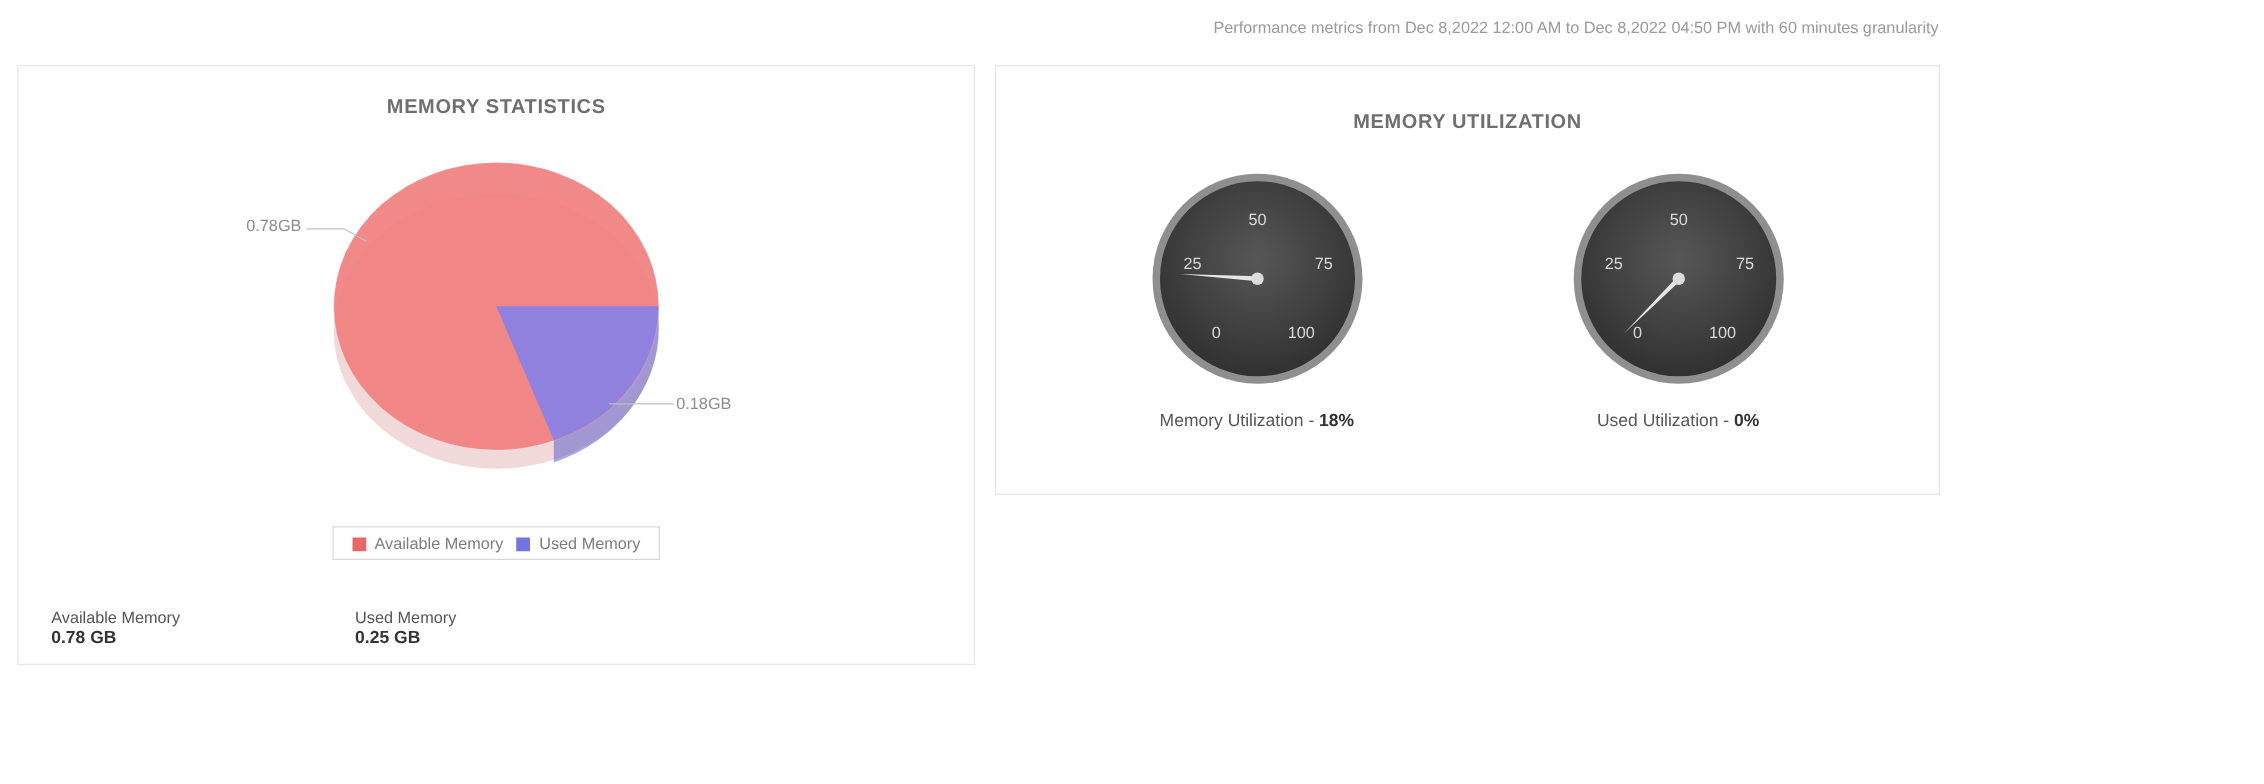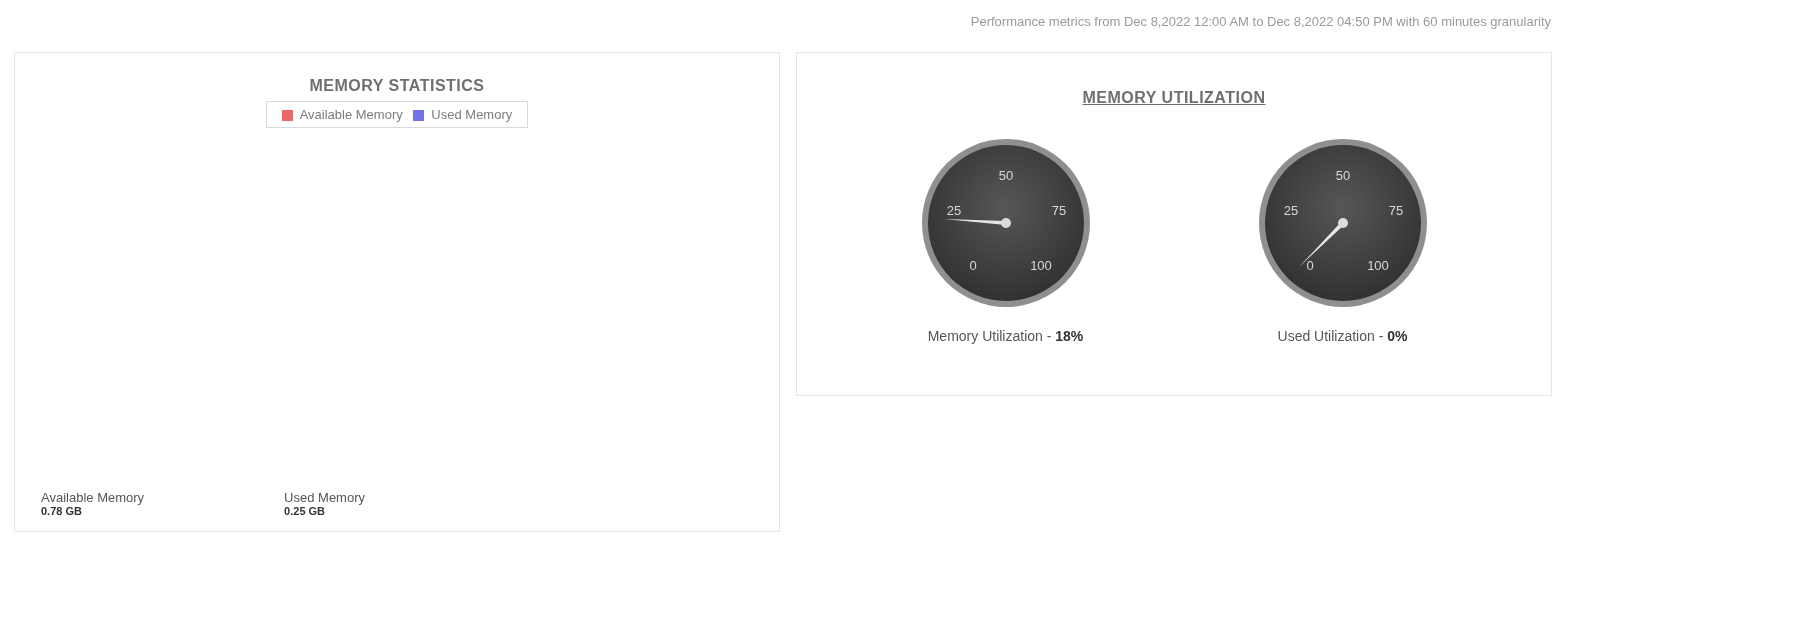--- a/index.html
+++ b/index.html
@@ -44,21 +44,20 @@
   .panel-title {
     text-align: center;
     font-weight: bold;
     font-size: 16px;
     letter-spacing: 0.5px;
     color: #6f6f6f;
     margin-top: 24px;
   }
   .panel-title.right {
     margin-top: 36px;
-    text-decoration: underline;
   }
   
   .pie-wrap {
     position: relative;
     width: 100%;
     height: 320px;
   }
   .pie-svg {
     display: block;
     margin: 0 auto;
@@ -94,21 +93,21 @@
     left: 26px;
     bottom: 14px;
     display: flex;
     gap: 140px;
   }
   .stat-block .stat-label {
     font-size: 13px;
     color: #555;
   }
   .stat-block .stat-value {
-    font-size: 11px;
+    font-size: 14px;
     color: #333;
     font-weight: bold;
   }
   
   .gauge-area {
     display: flex;
     justify-content: space-around;
     align-items: flex-start;
     margin-top: 28px;
     padding: 0 40px;
@@ -132,20 +131,52 @@
 </style>
 </head>
 <body>
 <div class="page">
 
 <div class="metrics-line">Performance metrics from Dec 8,2022 12:00 AM to Dec 8,2022 04:50 PM with 60 minutes granularity</div>
 
 <div class="panel panel-left">
   <div class="panel-title">MEMORY STATISTICS</div>
 
+  <div class="pie-wrap">
+
+    <svg class="pie-svg" width="300" height="300" viewBox="0 0 300 300">
+
+      <ellipse cx="150" cy="170" rx="130" ry="110" fill="#d99191" opacity="0.35"></ellipse>
+
+      <ellipse cx="150" cy="150" rx="130" ry="115" fill="#ef7c7c" opacity="0.9"></ellipse>
+
+      <path d="M150 150
+               L280 150
+               A130 115 0 0 1 196 257
+               Z" fill="#8080ef" opacity="0.85"></path>
+
+      <path d="M280 150 L280 168
+               A130 115 0 0 1 196 275
+               L196 257
+               A130 115 0 0 0 280 150 Z" fill="#6060c8" opacity="0.55"></path>
+
+      <ellipse cx="150" cy="150" rx="130" ry="115" fill="none" stroke="#ffffff" stroke-opacity="0.15"></ellipse>
+    </svg>
+
+    <div class="pie-label" style="left:182px; top:78px;">0.78GB</div>
+
+    <svg width="60" height="30" style="position:absolute; left:230px; top:70px;">
+      <polyline points="0,18 30,18 48,28" fill="none" stroke="#bfbfbf" stroke-width="1"></polyline>
+    </svg>
+
+    <div class="pie-label" style="left:526px; top:220px;">0.18GB</div>
+    <svg width="60" height="20" style="position:absolute; left:472px; top:222px;">
+      <polyline points="0,6 28,6 52,6" fill="none" stroke="#bfbfbf" stroke-width="1"></polyline>
+    </svg>
+  </div>
 
   <div class="legend-box">
     <span>
       <span class="legend-sw sw-red"></span>
       <span>Available Memory</span>
     </span>
     <span>
       <span class="legend-sw sw-blue"></span>
       <span>Used Memory</span>
     </span>

